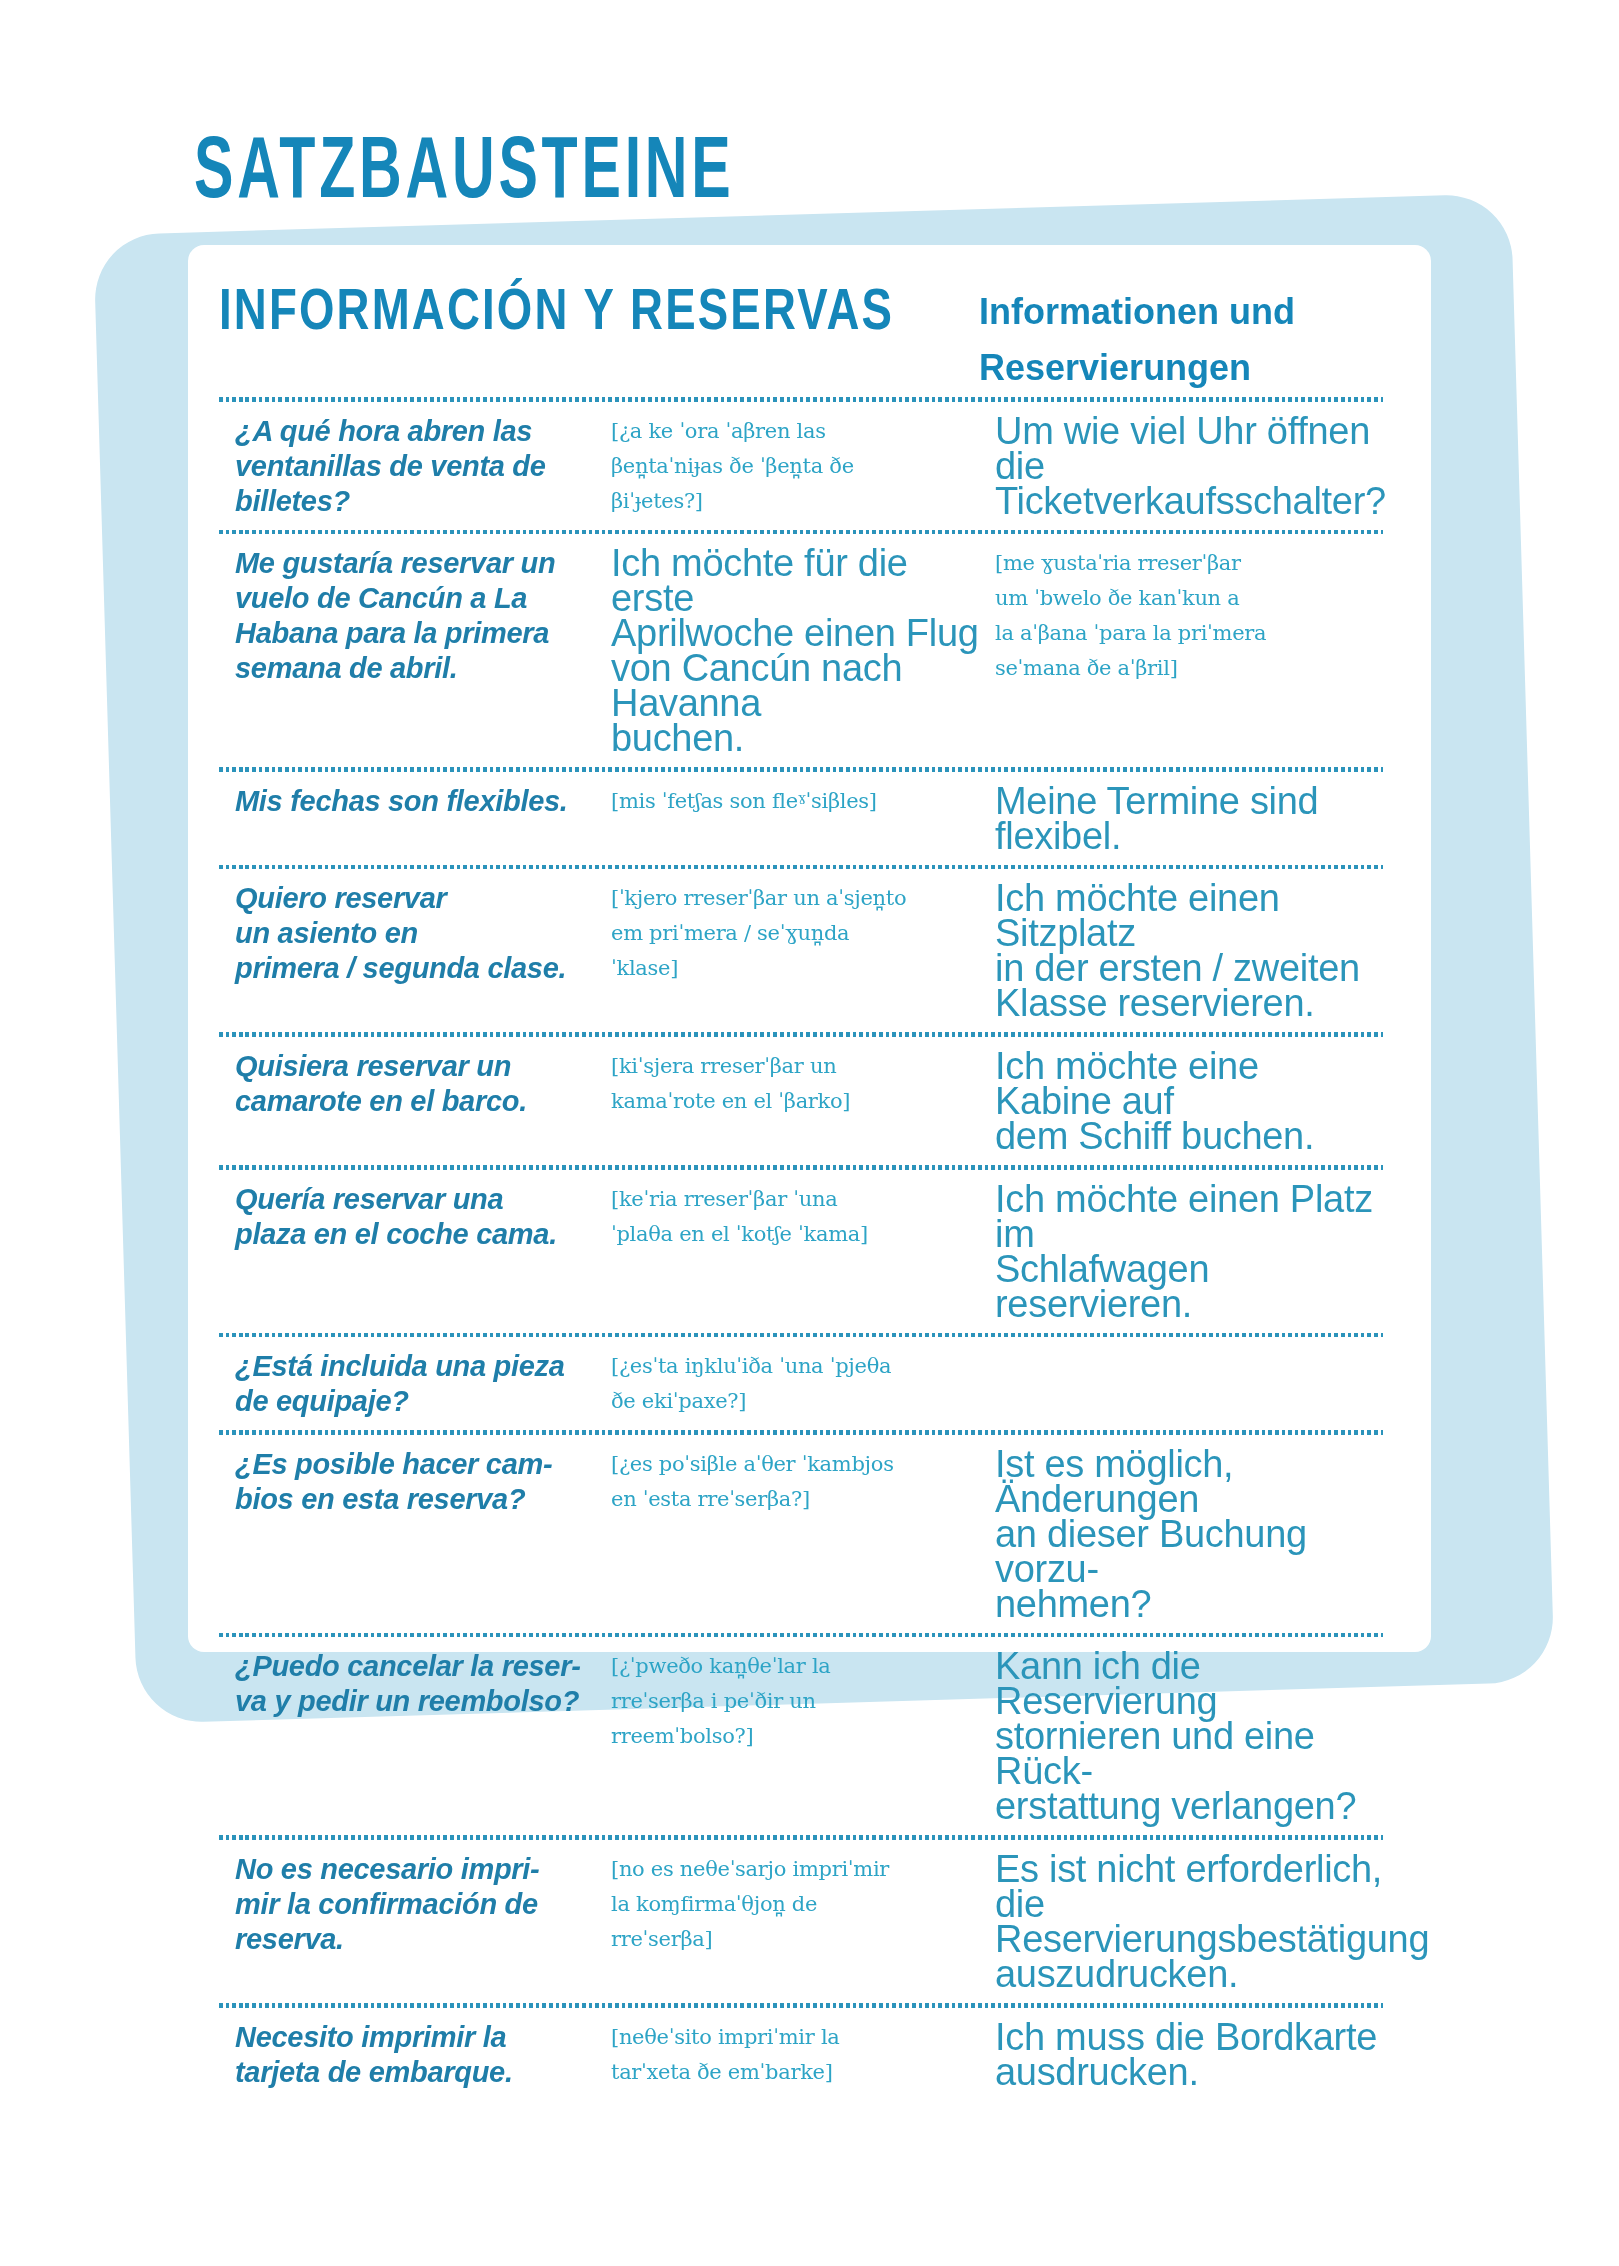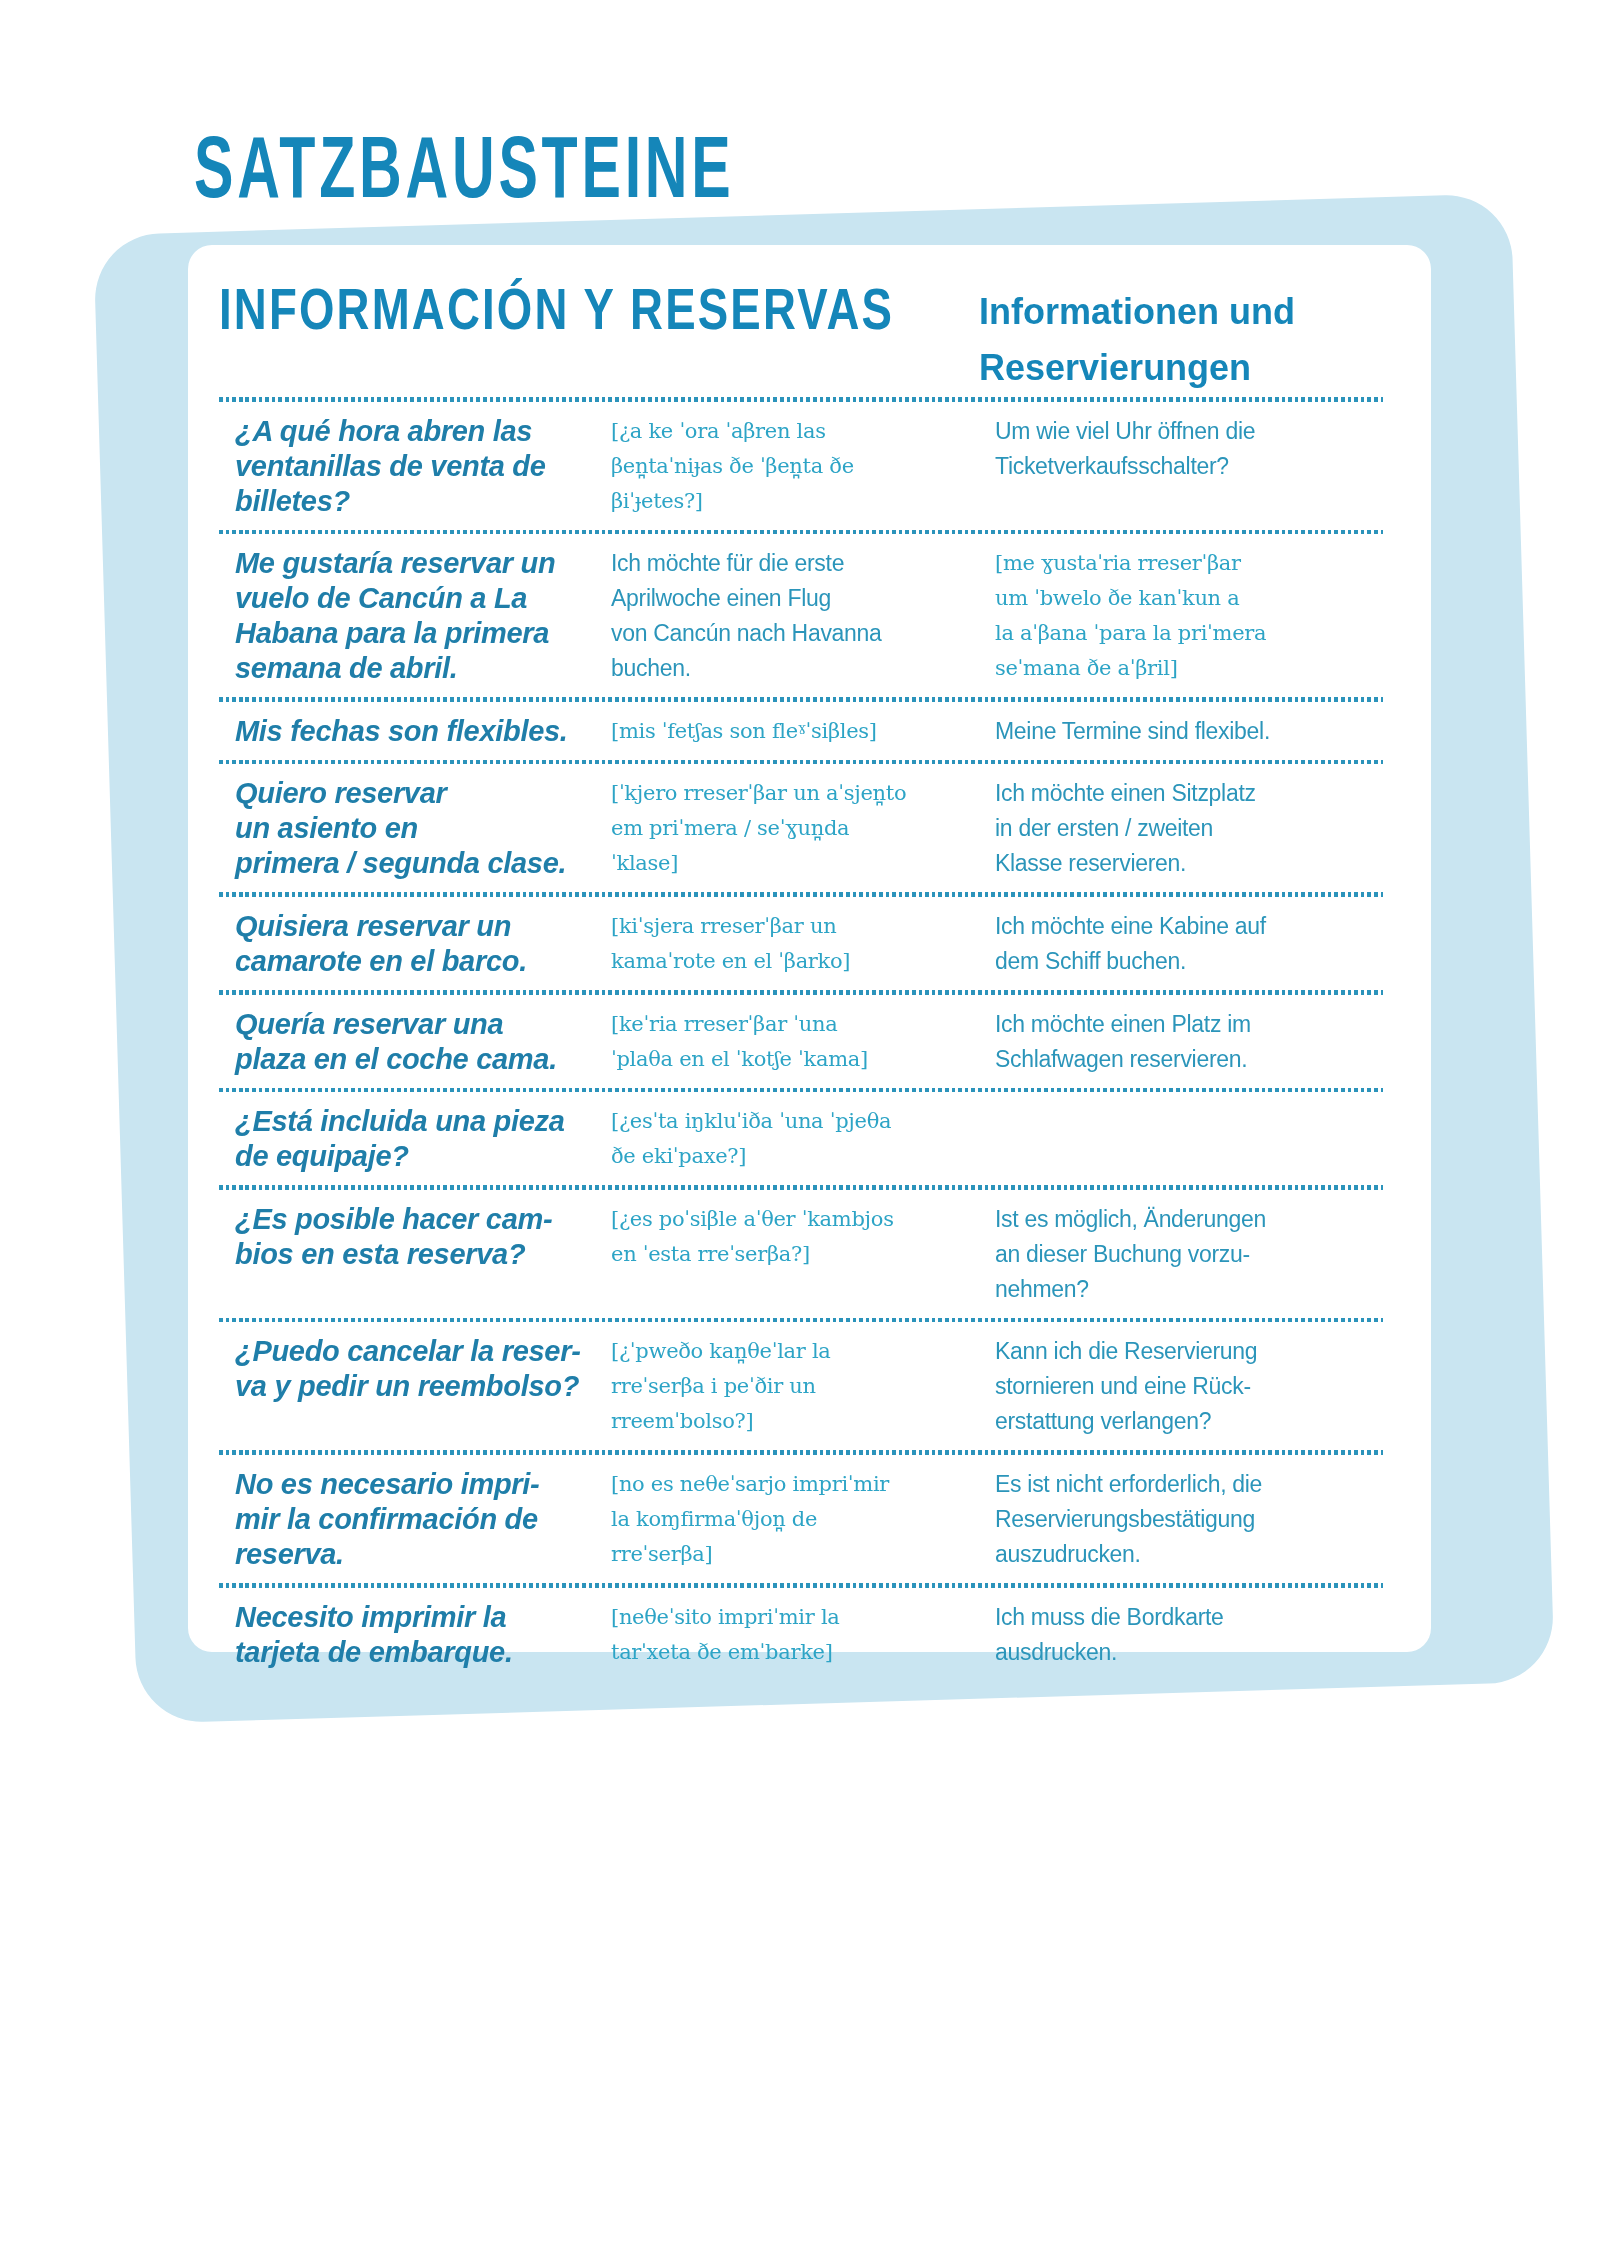--- a/index.html
+++ b/index.html
@@ -32,21 +32,21 @@
     position:absolute;left:115px;top:214px;
     width:1418px;height:1489px;
     background:var(--mat);
     border-radius:66px;
     transform:rotate(-1.7deg);
   }
   .card{
     position:absolute;left:188px;top:245px;
     width:1243px;height:1407px;
     background:#ffffff;
-    border-radius:24px;
+    border-radius:16px;
     box-sizing:border-box;
     padding:35px 48px 0 31px;
   }
   .section-header{
     display:grid;
     grid-template-columns:376px 384px 1fr;
     align-items:start;
     height:106px;
   }
   .sec-title{
@@ -87,21 +87,21 @@
     padding-right:16.4px;
   }
   .cell.ipa{
     font-family:"DejaVu Serif", serif;
     font-size:21px;
     color:var(--ipa);
     letter-spacing:-0.3px;
     padding-right:12.8px;
   }
   .cell.de{
-    font-size:23px;
+    font-size:38px;
     color:var(--de);
     letter-spacing:-0.3px;
   }
 </style>
 </head>
 <body>
 
 <h1 class="kicker">SATZBAUSTEINE</h1>
 
 <div class="blue-mat"></div>

